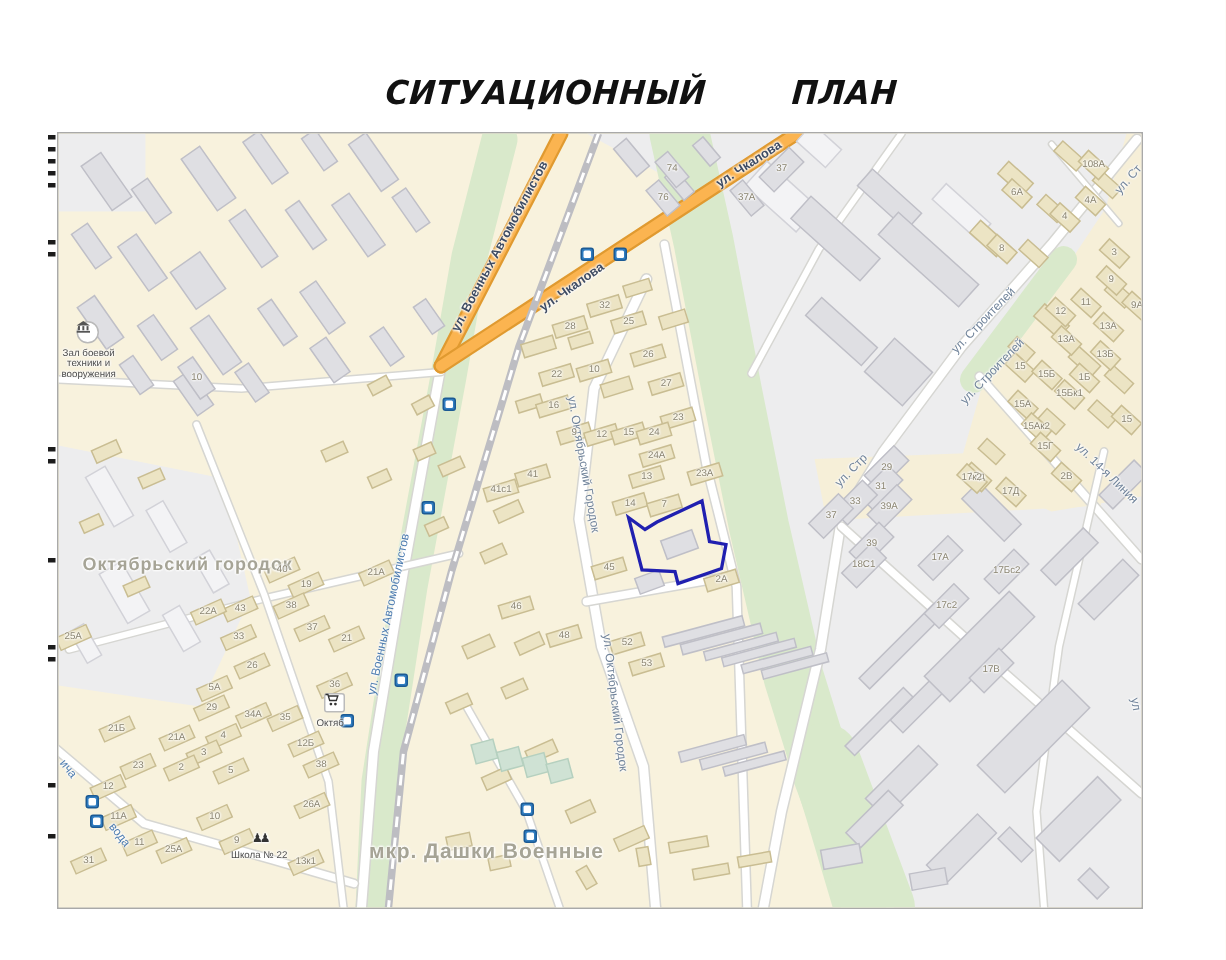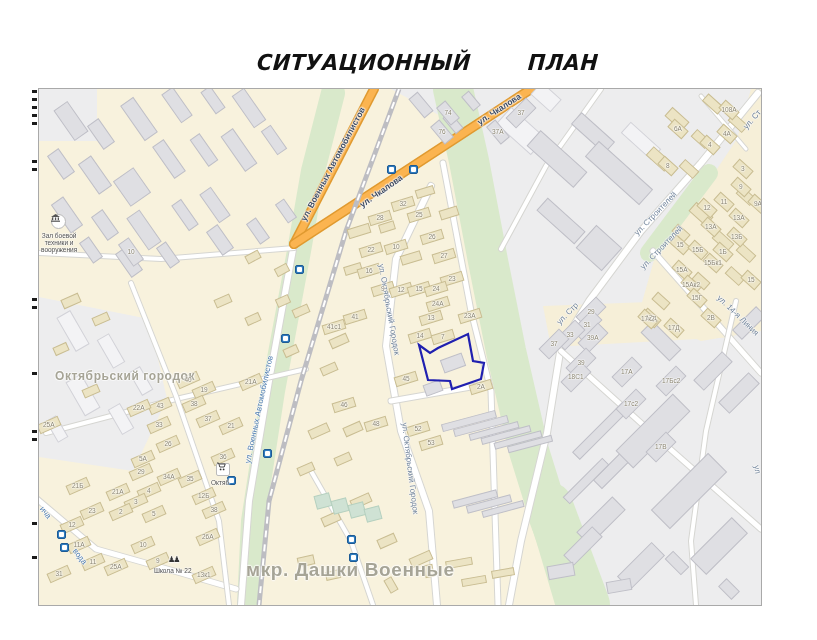--- a/index.html
+++ b/index.html
@@ -333,21 +333,21 @@
       <div class="lbl st" style="left: 325px; top: 374.5px; transform: rotate(83deg);">ул. Октябрьский Городок</div>
       <div class="lbl st" style="left: 587.5px; top: 119.5px; transform: rotate(-46deg);">ул. Строителей</div>
       <div class="lbl st" style="left: 593.5px; top: 153.5px; transform: rotate(-46deg);">ул. Строителей</div>
       <div class="lbl st" style="left: 514.5px; top: 219.5px; transform: rotate(-46deg);">ул. Стр</div>
       <div class="lbl st" style="left: 702px; top: 25.5px; transform: rotate(-49deg);">ул. Ст</div>
       <div class="lbl st" style="left: 672px; top: 221.5px; transform: rotate(44deg);">ул. 14-я Линия</div>
       <div class="lbl blue" style="left: -0.5px; top: 418.5px; transform: rotate(52deg);">ича</div>
       <div class="lbl blue" style="left: 32px; top: 462.5px; transform: rotate(52deg);">вода</div>
       <div class="lbl st" style="left: 713.5px; top: 375.5px; transform: rotate(80deg);">ул</div>
       <div class="lbl dist" style="left: 16px; top: 280px; font-size: 12px;">Октябрьский городок</div>
-      <div class="lbl dist" style="left: 207px; top: 470px; font-size: 19px;">мкр. Дашки Военные</div>
+      <div class="lbl dist" style="left: 207px; top: 470px; font-size: 14px;">мкр. Дашки Военные</div>
       <div class="lbl num" style="left: 88.5px; top: 158.5px;">10</div>
       <div class="lbl num" style="left: 405.5px; top: 19.5px;">74</div>
       <div class="lbl num" style="left: 399.5px; top: 38.5px;">76</div>
       <div class="lbl num" style="left: 453px; top: 38.5px;">37А</div>
       <div class="lbl num" style="left: 478.5px; top: 19.5px;">37</div>
       <div class="lbl num" style="left: 360.5px; top: 110.5px;">32</div>
       <div class="lbl num" style="left: 337.5px; top: 124.5px;">28</div>
       <div class="lbl num" style="left: 376.5px; top: 121.5px;">25</div>
       <div class="lbl num" style="left: 389.5px; top: 143.5px;">26</div>
       <div class="lbl num" style="left: 353.5px; top: 153.5px;">10</div>

